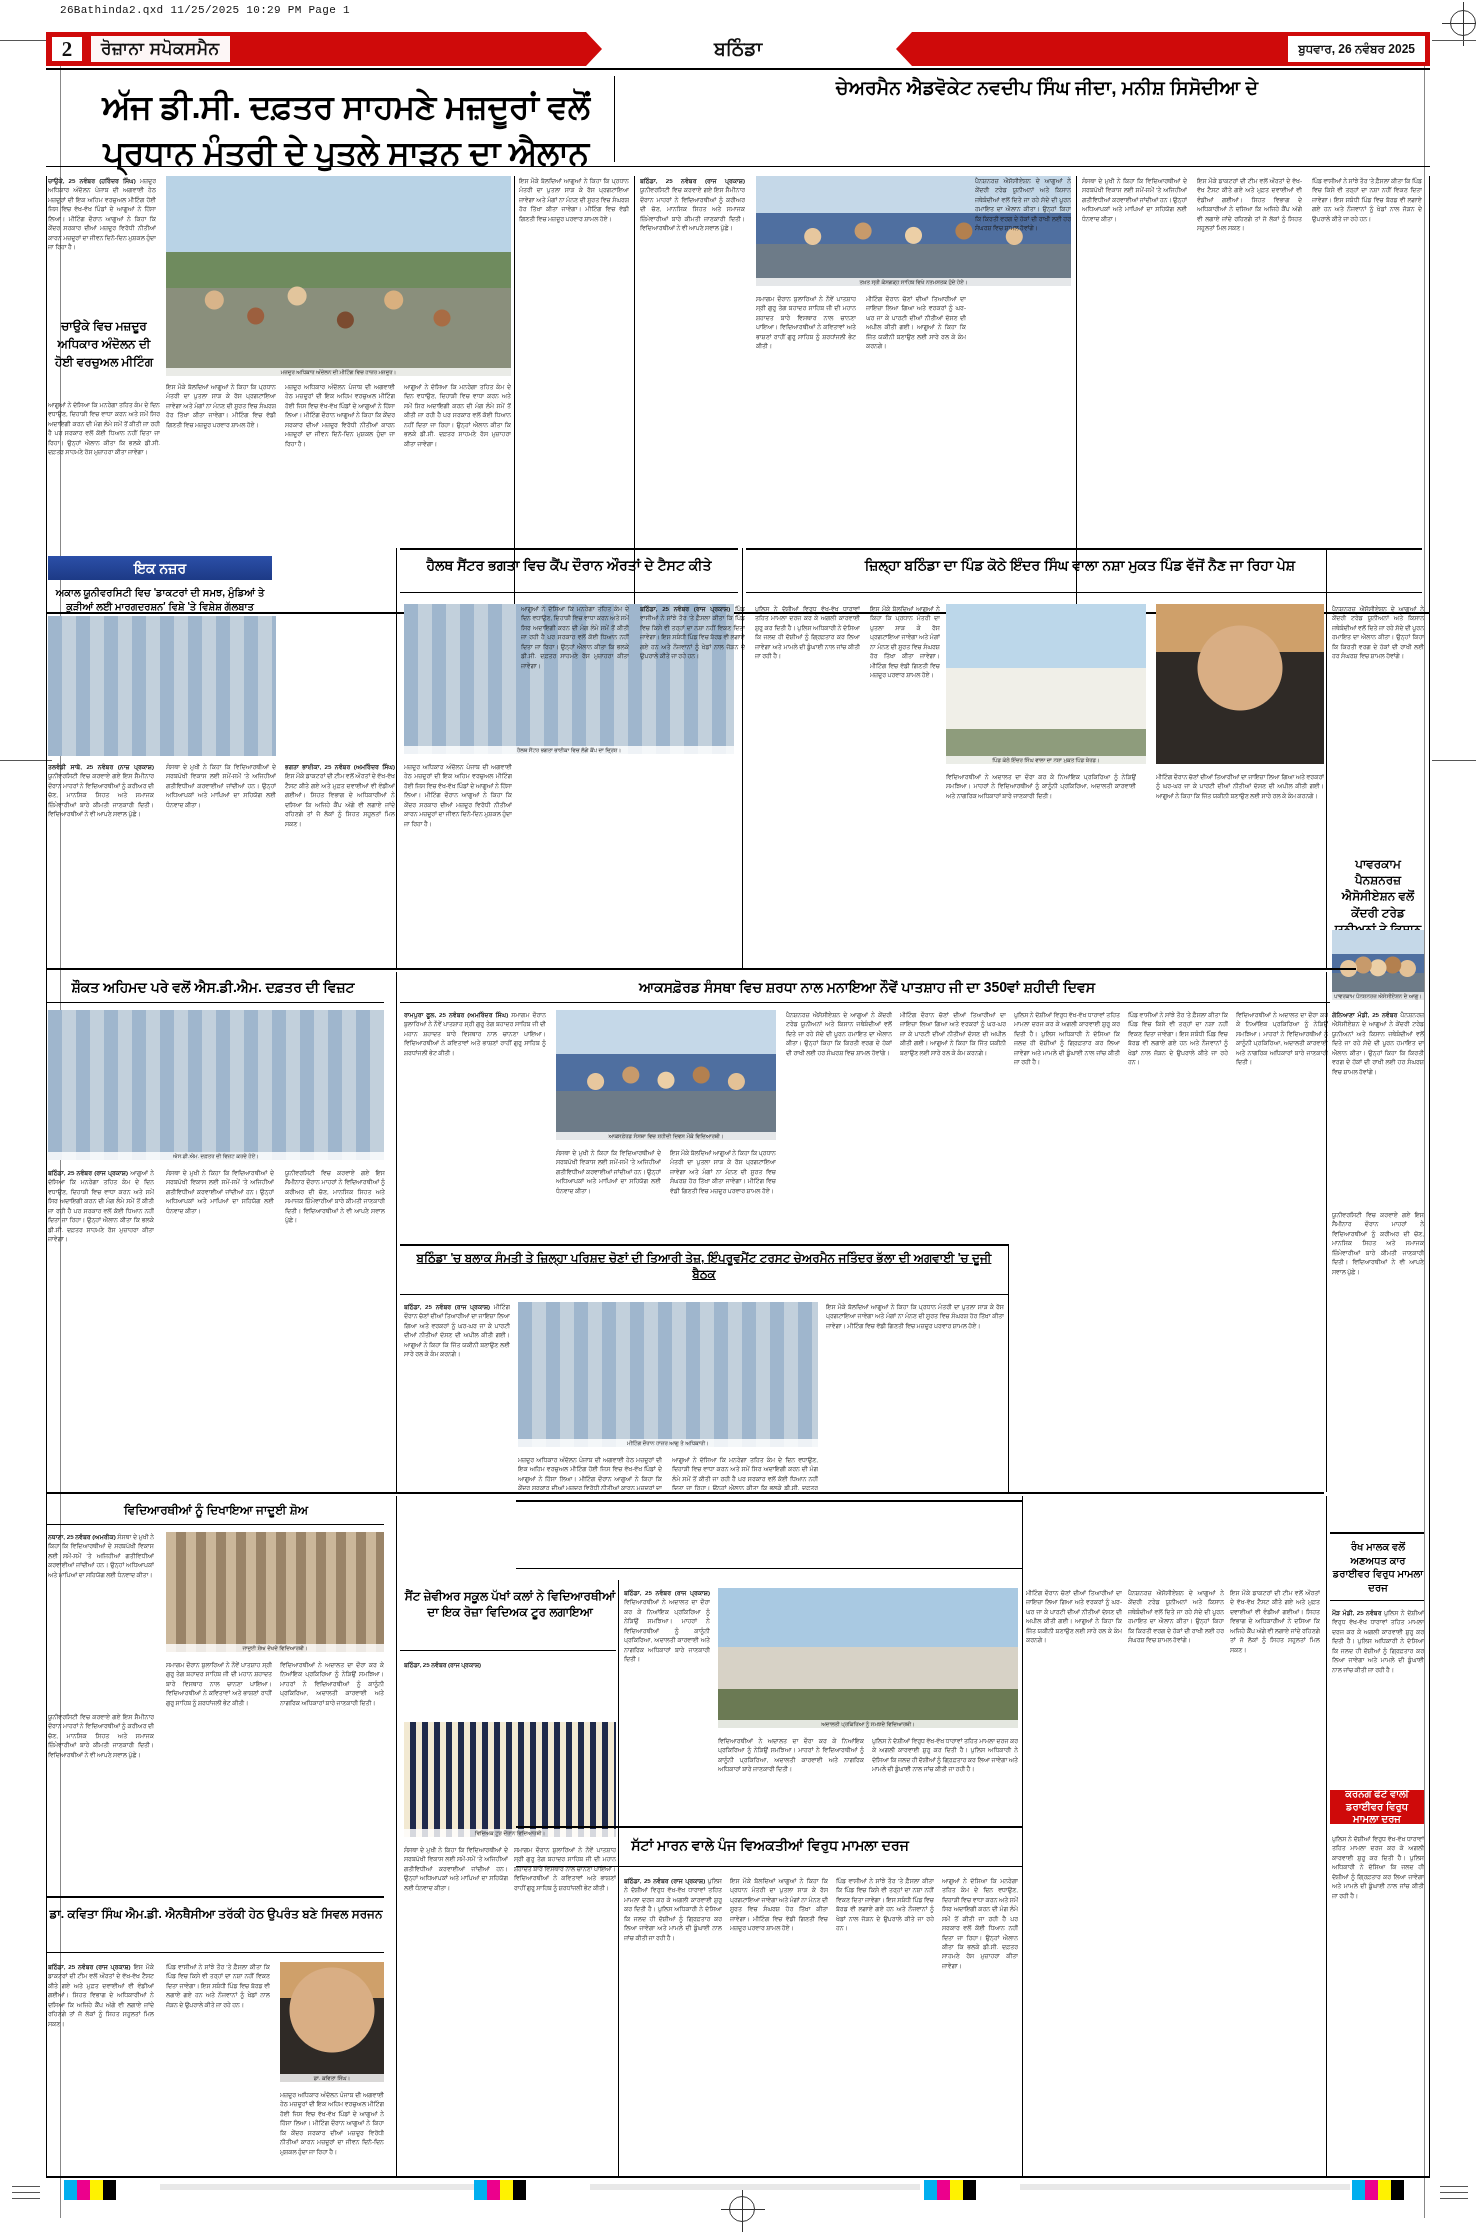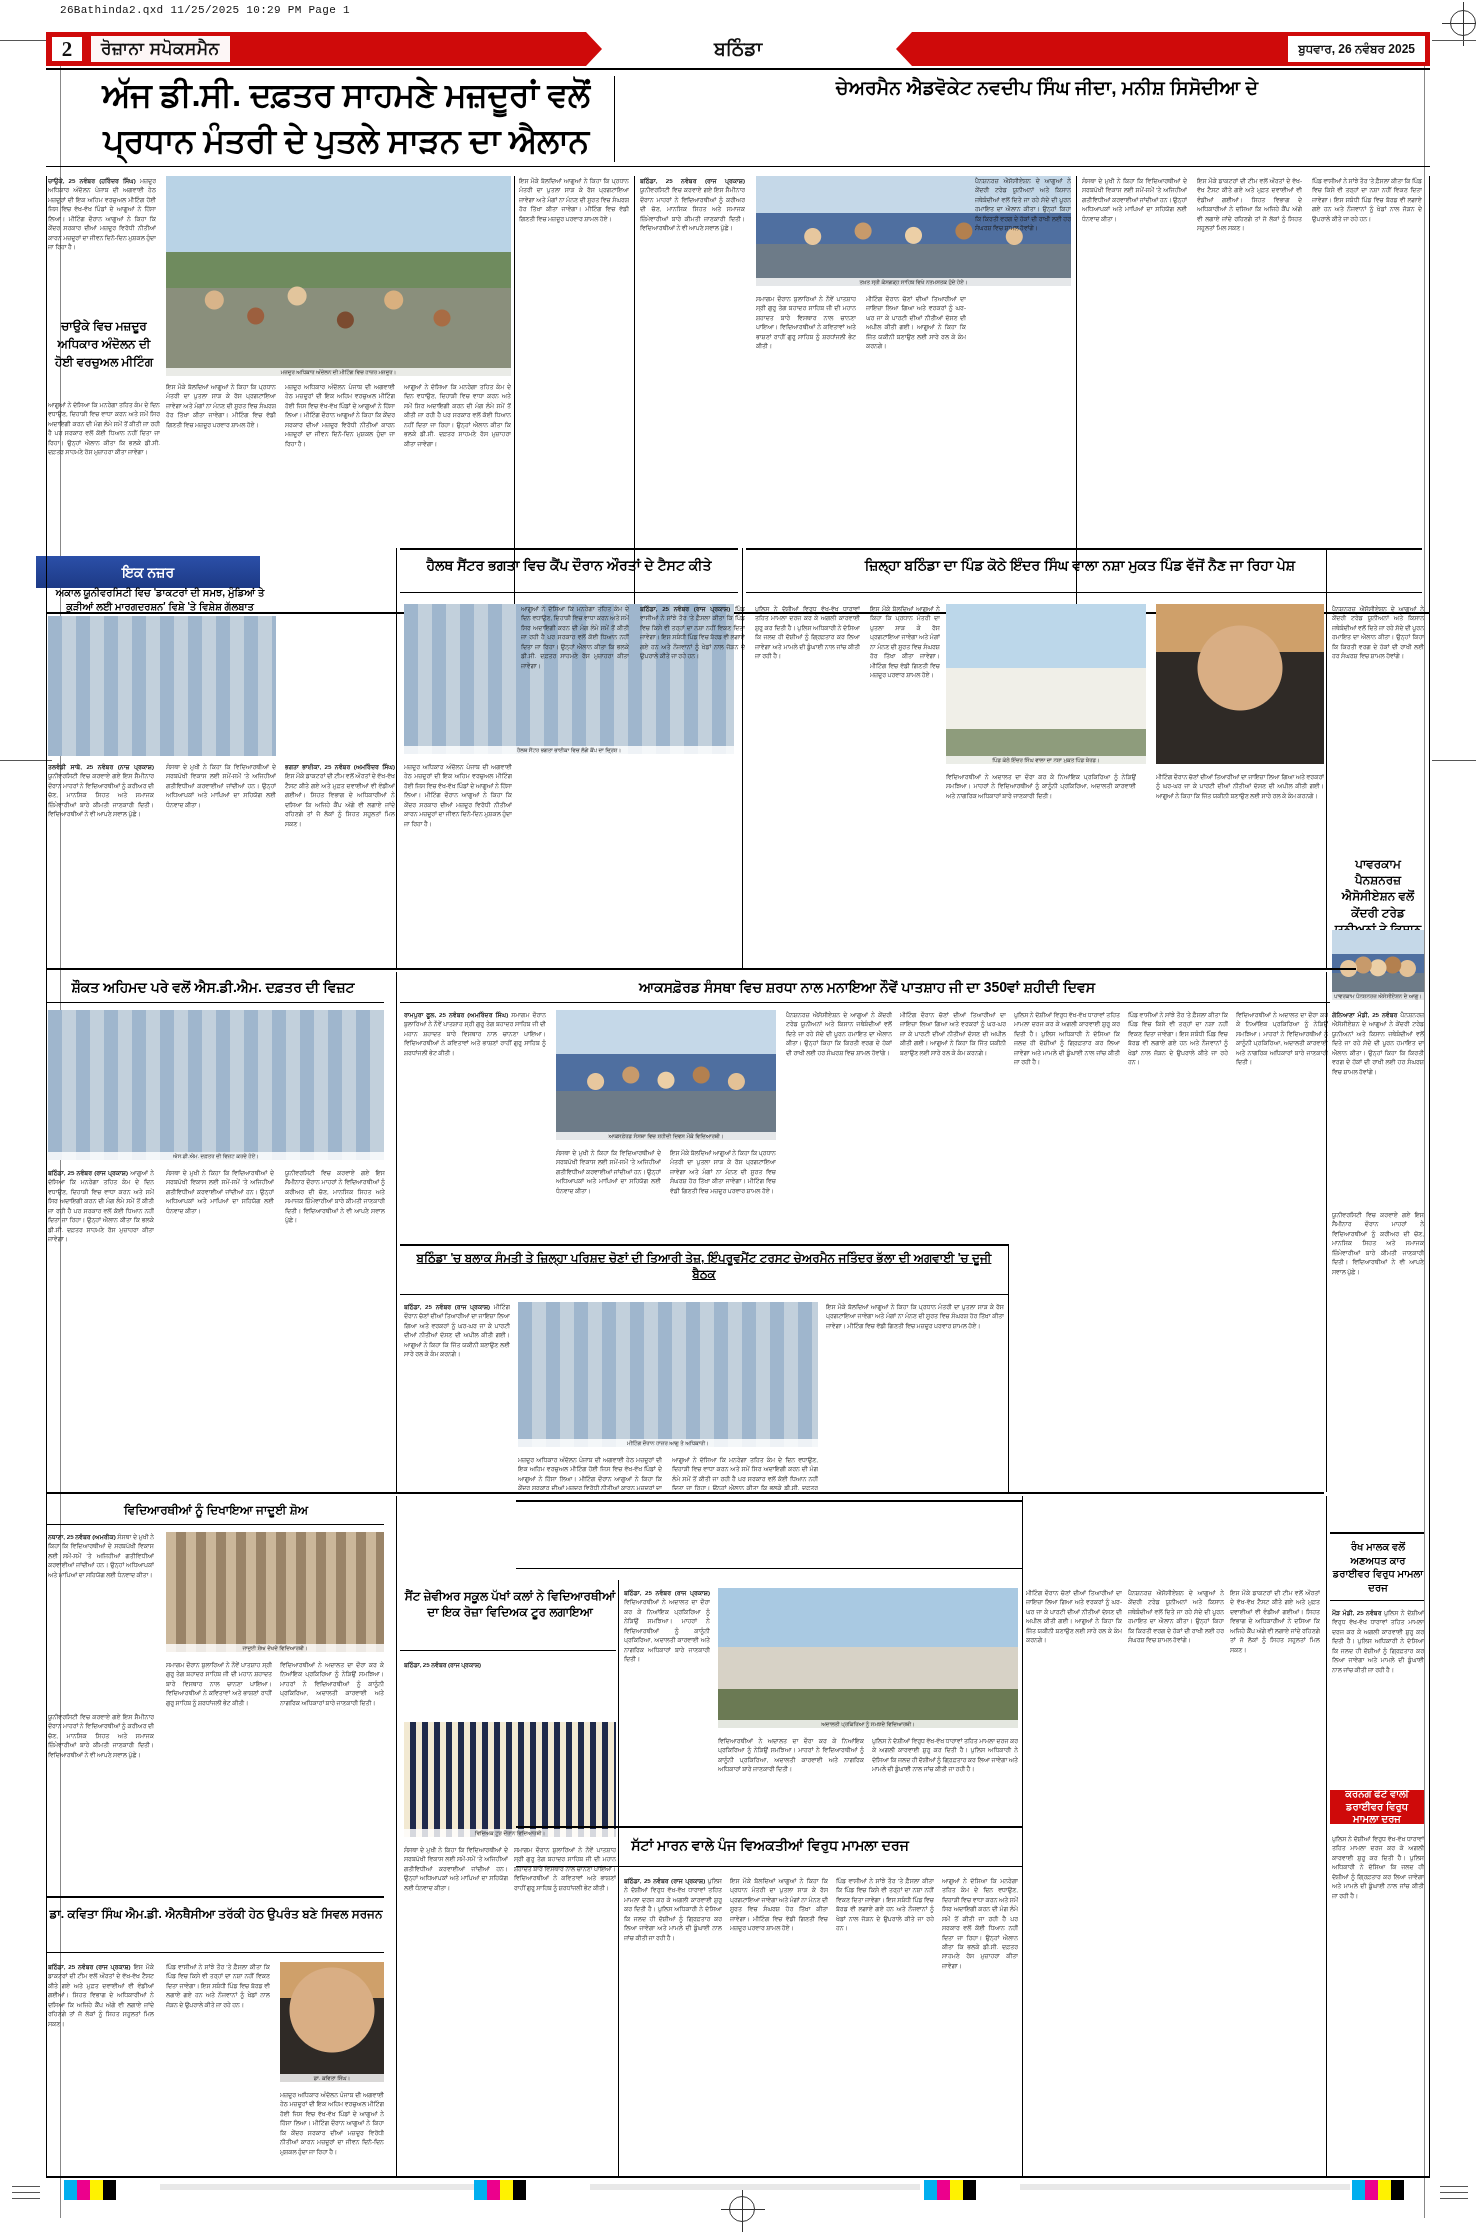--- a/index.html
+++ b/index.html
@@ -64,21 +64,21 @@
   }
   .mh-date {
     position:absolute; right:4px; top:3px; height:28px;
     background:#fff; border:1px solid #cf0a0a;
     padding:0 10px; display:flex; align-items:center;
     font-size:12px; font-weight:bold; color:#111; white-space:nowrap;
   }
 
   
   .lead-wrap { position:absolute; left:46px; top:72px; width:1384px; }
-  .lead-left { position:absolute; left:0; top:0; width:600px; }
+  .lead-left { position:absolute; left:0; top:12px; width:600px; }
   .lead-right { position:absolute; left:618px; top:2px; width:766px; }
   .lead-left .hl {
     font-size:33px; font-weight:bold; line-height:1.38;
     text-align:center; color:#000; letter-spacing:-.3px;
   }
   .lead-right .hl {
     font-size:19px; font-weight:bold; line-height:1.5;
     text-align:center; color:#000;
   }
 
@@ -252,21 +252,21 @@
   <div class="banner-blue" style="left:48px; top:374px; width:0px; height:0px;"></div>
 
   <div class="rule-h" style="left:46px; top:612px; width:1384px; height:2px;"></div>
 
   <div class="banner-blue" style="left:48px; top:374px; width:0; height:0;"></div>
 
   <div class="banner-blue" style="left:48px; top:372px; width:0; height:0;"></div>
 
   <div class="banner-blue" style="left:48px; top:371px; width:0; height:0;"></div>
 
-  <div class="banner-blue" style="left:36px; top:556px; width:224px; height:32px;">ਇਕ ਨਜ਼ਰ</div>
+  <div class="banner-blue" style="left:48px; top:556px; width:224px; height:24px;">ਇਕ ਨਜ਼ਰ</div>
   <div class="sec-hl s4" style="left:48px; top:586px; width:224px;">ਅਕਾਲ ਯੂਨੀਵਰਸਿਟੀ ਵਿਚ 'ਡਾਕਟਰਾਂ ਦੀ ਸਮਝ, ਮੁੰਡਿਆਂ ਤੇ ਕੁੜੀਆਂ ਲਈ ਮਾਰਗਦਰਸ਼ਨ' ਵਿਸ਼ੇ 'ਤੇ ਵਿਸ਼ੇਸ਼ ਗੱਲਬਾਤ</div>
 
   <div class="sec-hl s2" style="left:404px; top:556px; width:330px;">ਹੈਲਥ ਸੈਂਟਰ ਭਗਤਾ ਵਿਚ ਕੈਂਪ ਦੌਰਾਨ ਔਰਤਾਂ ਦੇ ਟੈਸਟ ਕੀਤੇ</div>
   <div class="rule-h" style="left:400px; top:548px; width:338px; height:2px;"></div>
   <div class="rule-h" style="left:400px; top:592px; width:338px; height:1px;"></div>
 
   <div class="sec-hl s2" style="left:750px; top:556px; width:660px;">ਜ਼ਿਲ੍ਹਾ ਬਠਿੰਡਾ ਦਾ ਪਿੰਡ ਕੋਠੇ ਇੰਦਰ ਸਿੰਘ ਵਾਲਾ ਨਸ਼ਾ ਮੁਕਤ ਪਿੰਡ ਵੱਜੋਂ ਨੈਣ ਜਾ ਰਿਹਾ ਪੇਸ਼</div>
   <div class="rule-h" style="left:746px; top:548px; width:676px; height:2px;"></div>
   <div class="rule-h" style="left:746px; top:592px; width:676px; height:1px;"></div>
 

